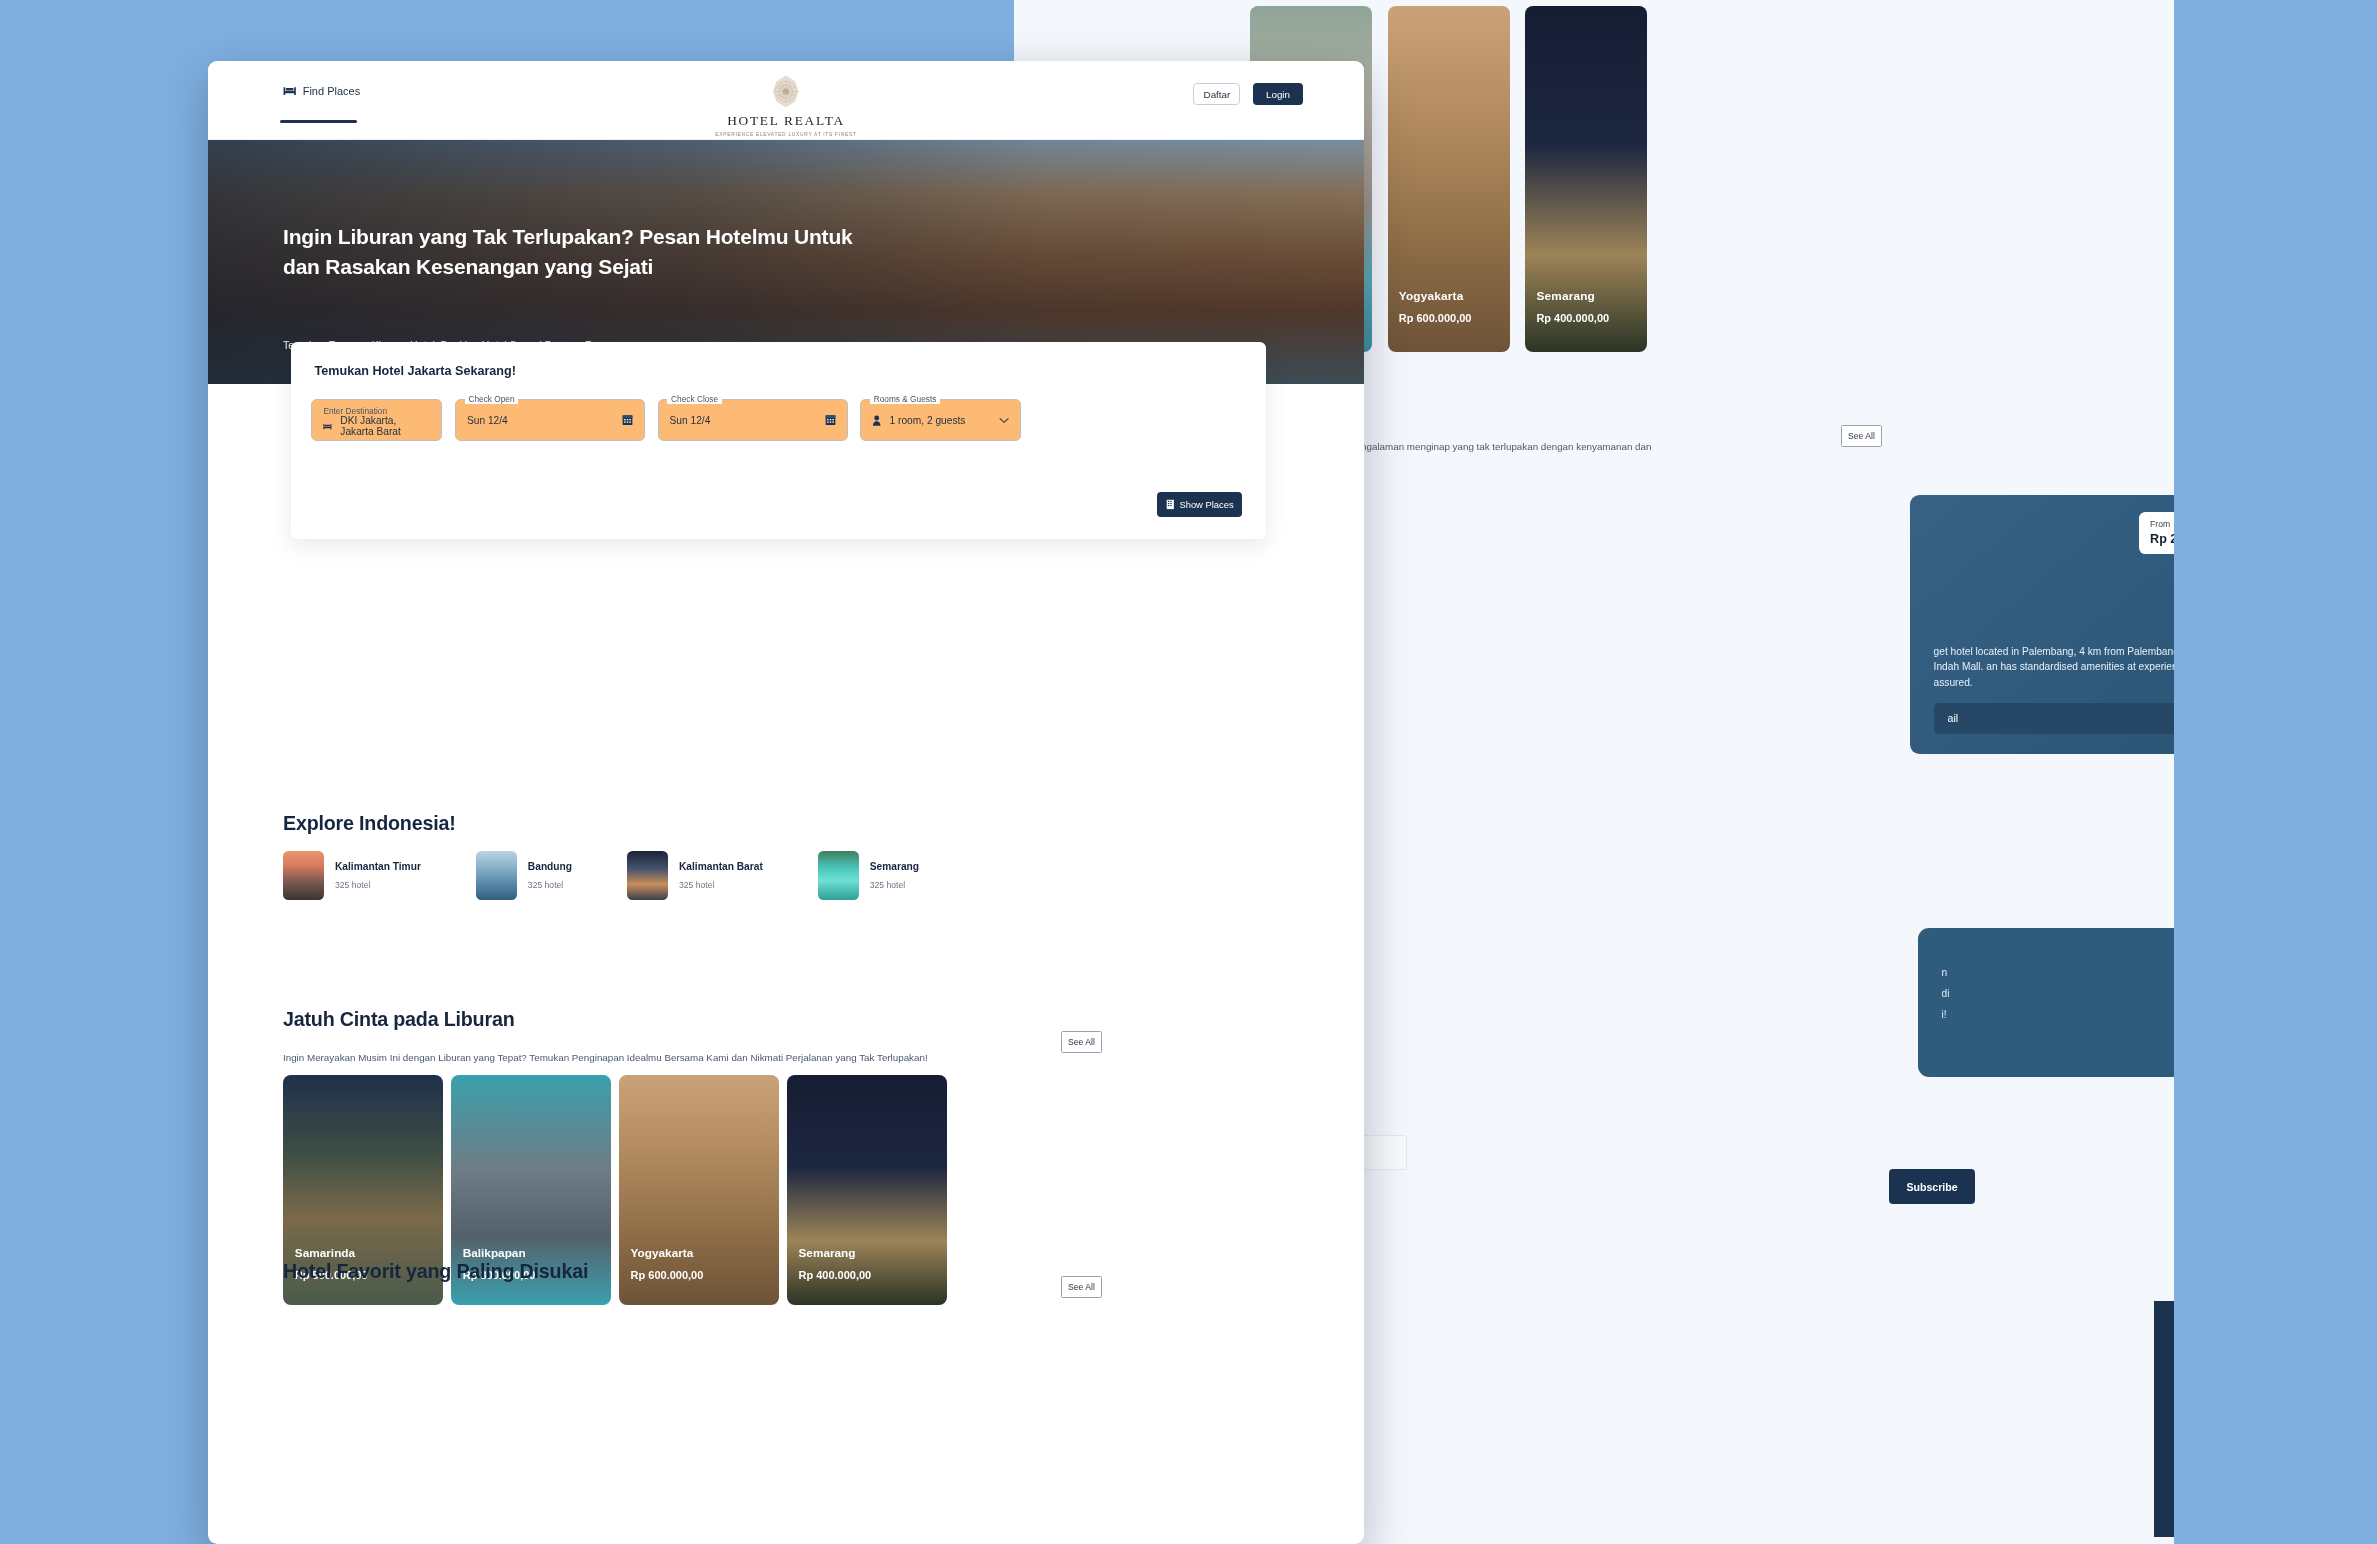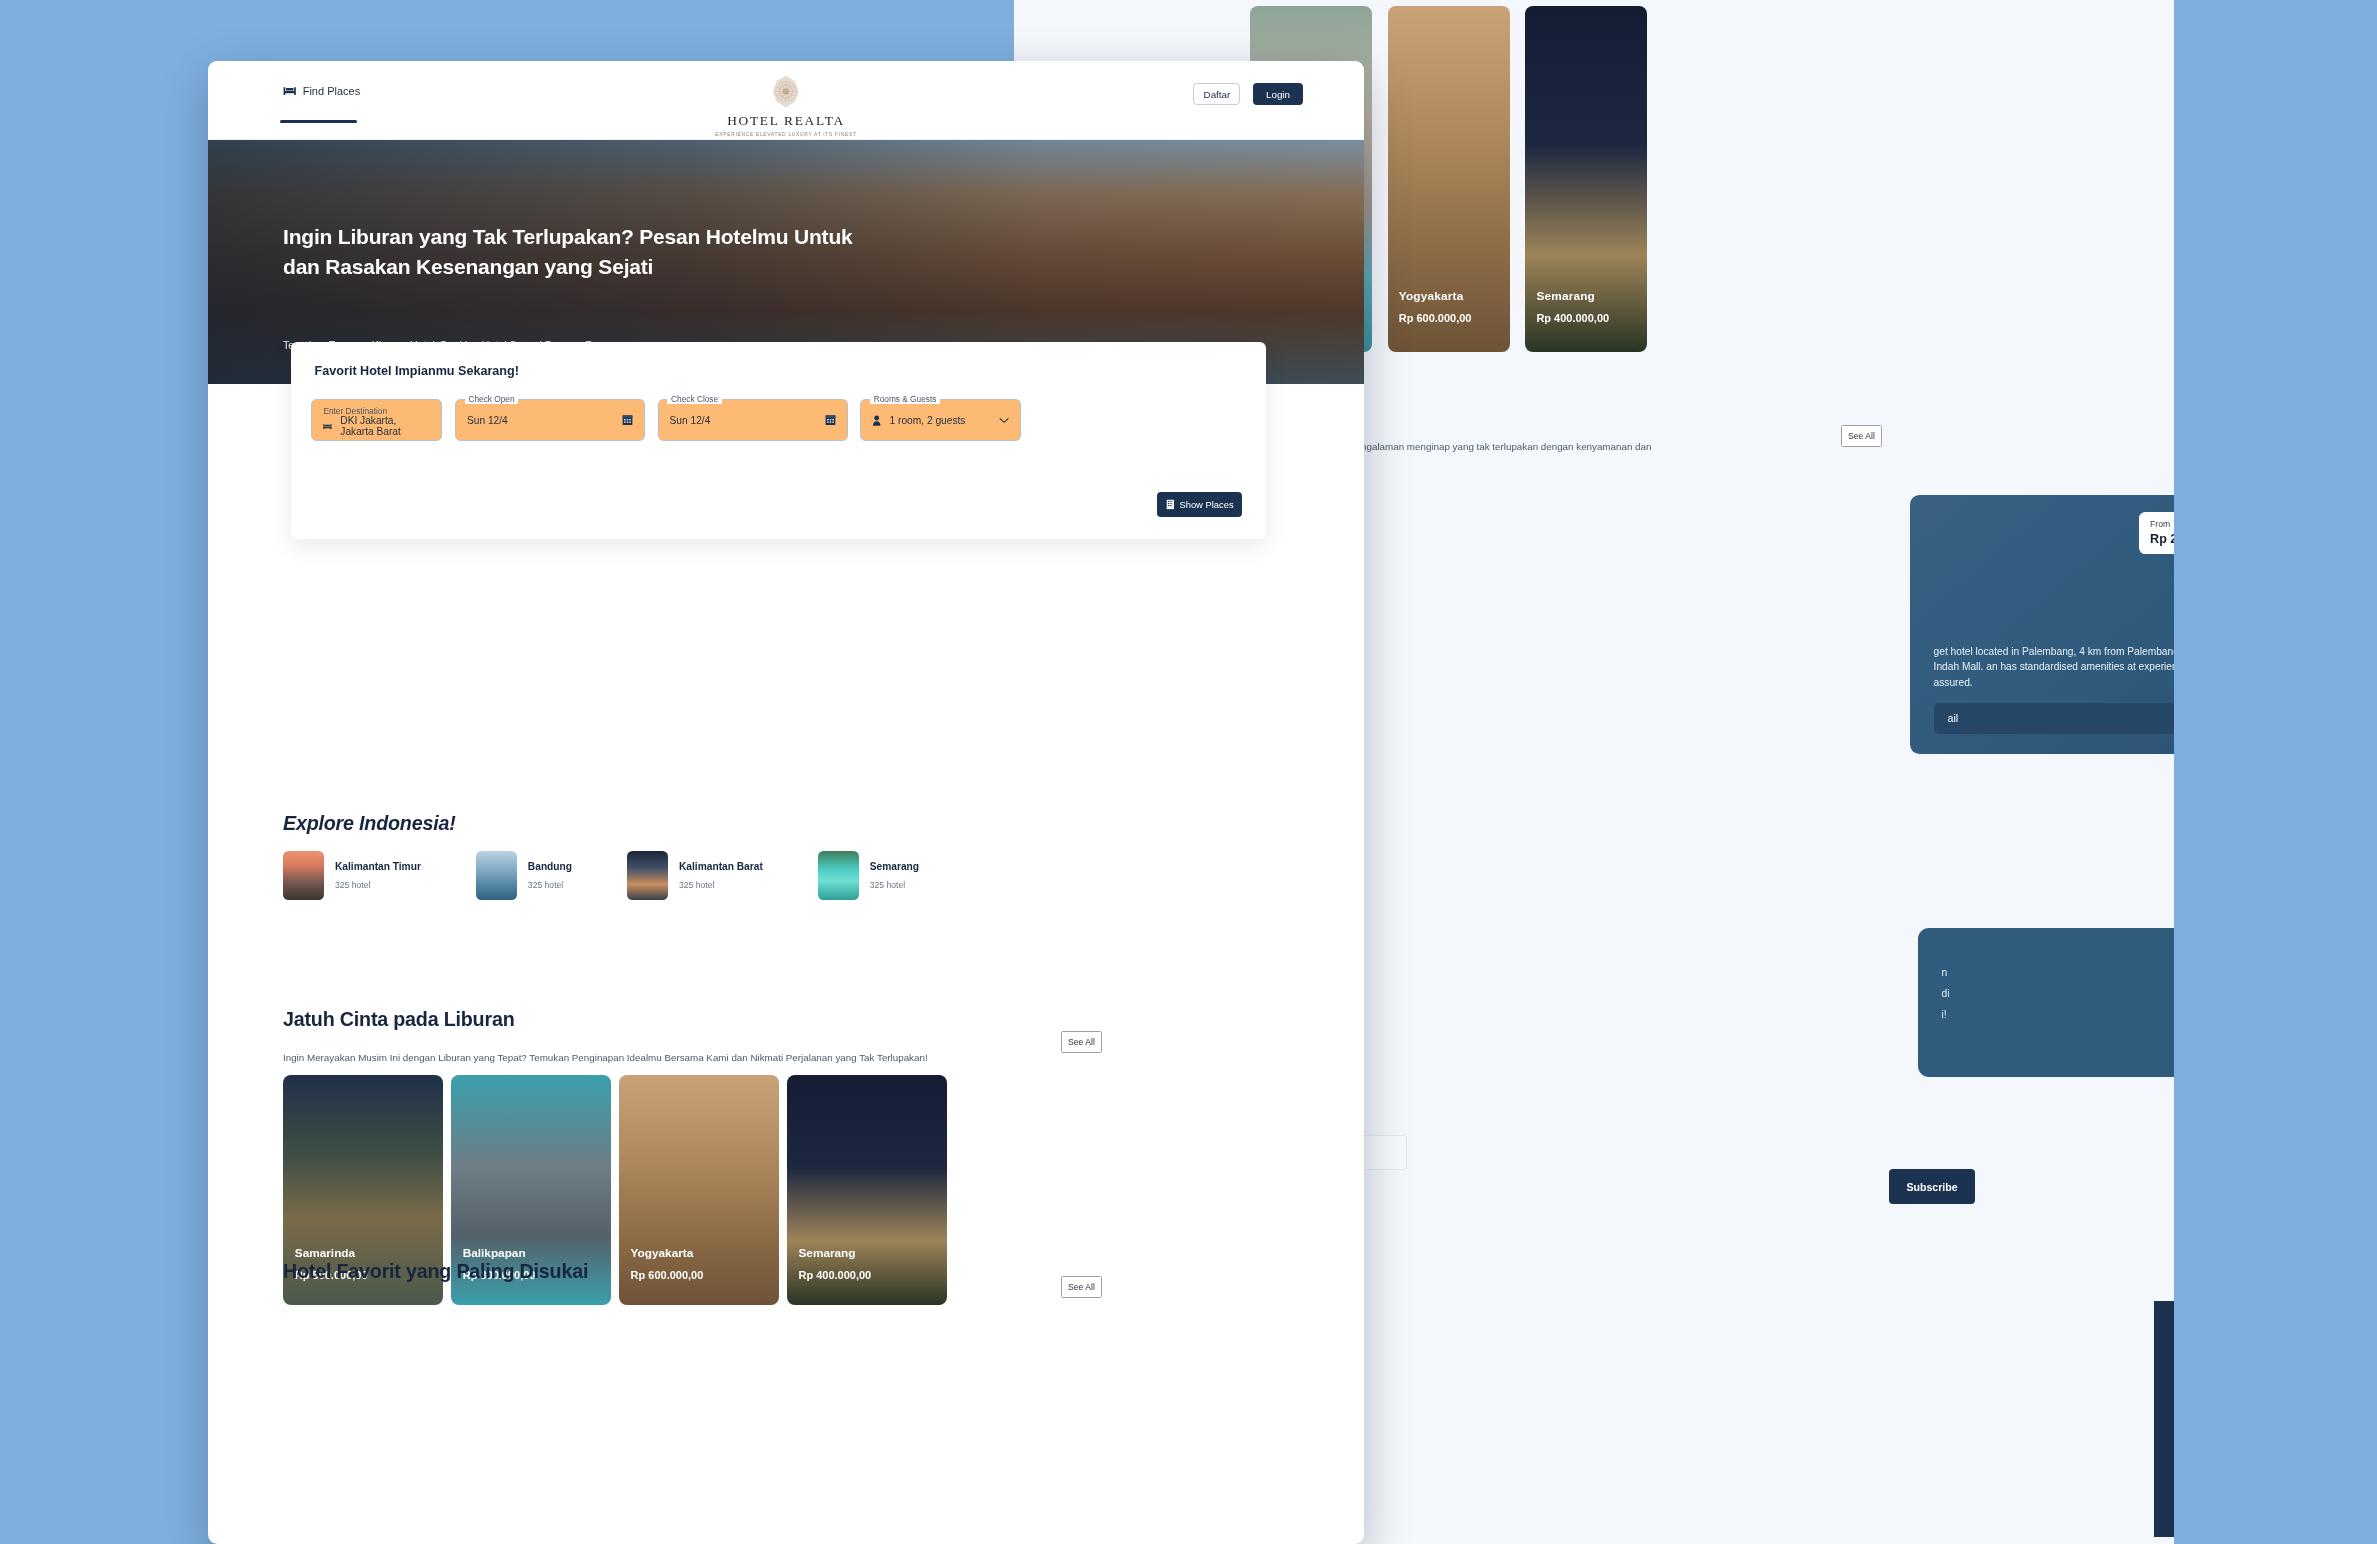--- a/index.html
+++ b/index.html
@@ -164,21 +164,21 @@
     display:flex; align-items:center; justify-content:center; gap:4.7px;
   }
 
   .sec-title{ font-size:19.7px; font-weight:800; color:#17263f; letter-spacing:-0.2px; }
   .sec-sub{ font-size:9.8px; color:#4d5a6b; line-height:1.55; }
   .seeall{
     width:41px; height:22px; border:0.8px solid #9aa3ad; background:#fff; border-radius:1.6px;
     font-size:8.6px; color:#2b3440; display:flex; align-items:center; justify-content:center;
   }
 
-  #explore-title{ position:absolute; left:75px; top:751px;font-style:italic; }
+  #explore-title{ position:absolute; left:75px; top:751px; }
   .explore-row{ position:absolute; left:75px; top:790px; display:flex; gap:55px; }
   .exp-item{ display:flex; align-items:center; gap:11px; }
   .exp-thumb{ width:41px; height:49px; border-radius:5.5px; overflow:hidden; }
   .exp-name{ font-size:10.2px; font-weight:600; color:#17263f; }
   .exp-count{ font-size:8.6px; color:#6b7684; margin-top:8.6px; }
 
   #love-title{ position:absolute; left:75px; top:947px;text-align:center; }
   #love-sub{ position:absolute; left:75px; top:989px; width:786px; }
   #love-seeall{ position:absolute; left:853px; top:970px; }
 
@@ -290,21 +290,21 @@
       <div class="btn-login">Login</div>
     </div>
   </div>
 
   <div class="hero">
     <h1>Ingin Liburan yang Tak Terlupakan? Pesan Hotelmu Untuk dan Rasakan Kesenangan yang Sejati</h1>
     <p>Temukan Tawaran Khusus Untuk Booking Hotel Sesuai Dengan Rencanamu</p>
   </div>
 
   <div class="searchcard">
-    <h3>Favorit Hotel Impianmu Sekarang!</h3>
+    <h3>Temukan Hotel Jakarta Sekarang!</h3>
     <div class="fields">
 
       <div class="field f-dest">
         <span class="flbl">Enter Destination</span>
         <span class="fval">
           <svg class="icon" width="11.8" height="9.4" viewBox="0 0 24 18">
             <path d="M1 2h3v7h16v-7h3v14h-3v-3H4v3H1z" fill="#1b3350"></path>
             <rect x="5" y="3.5" width="14" height="4.5" rx="1.6" fill="#1b3350"></rect>
           </svg>
           <span>DKI Jakarta, Jakarta Barat</span>

